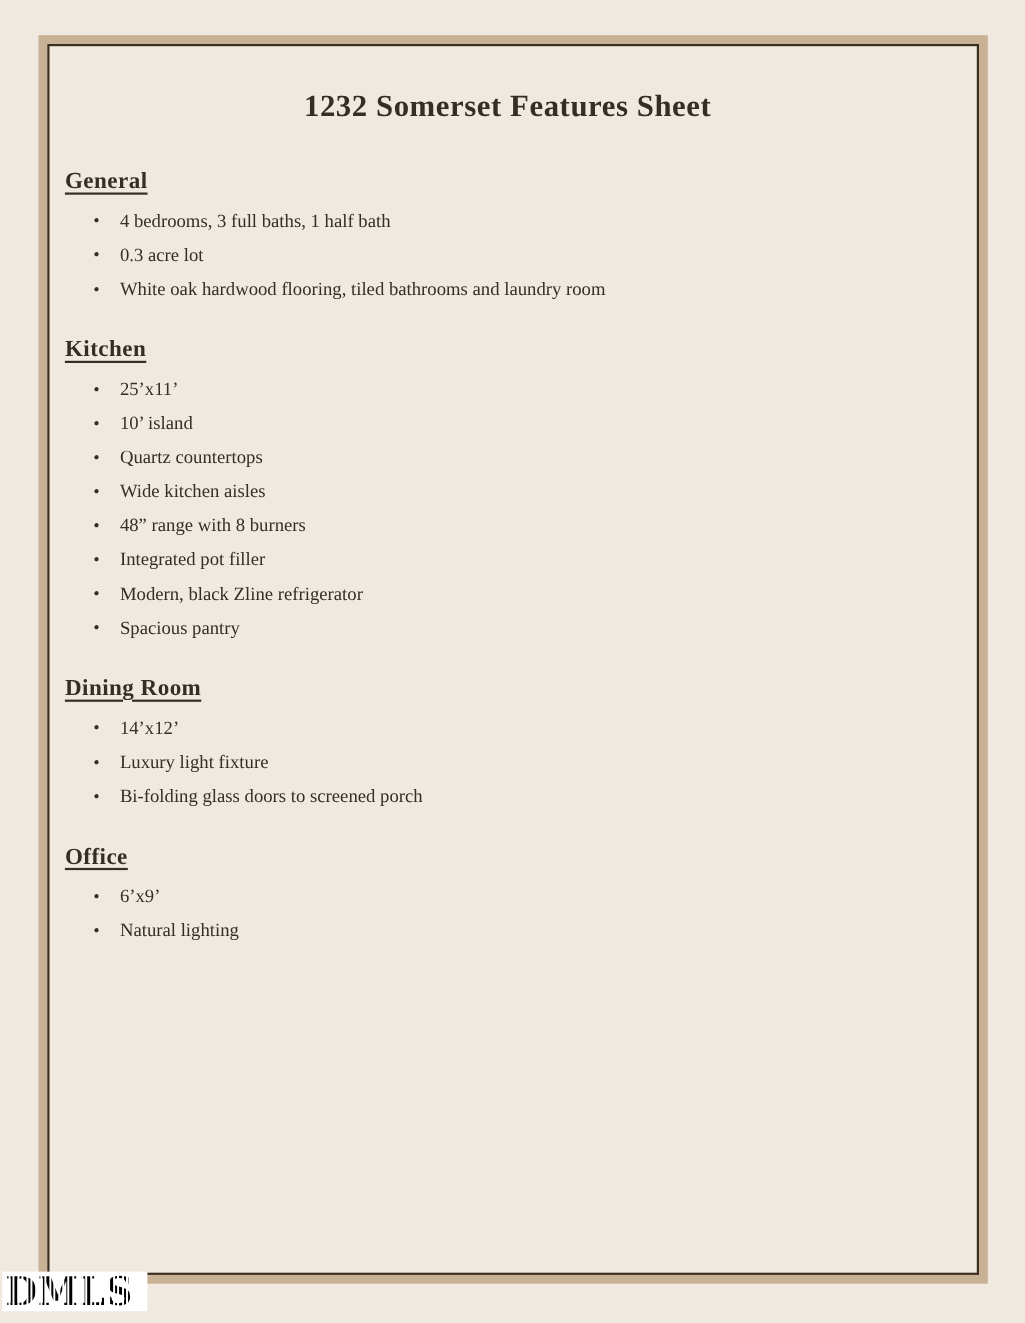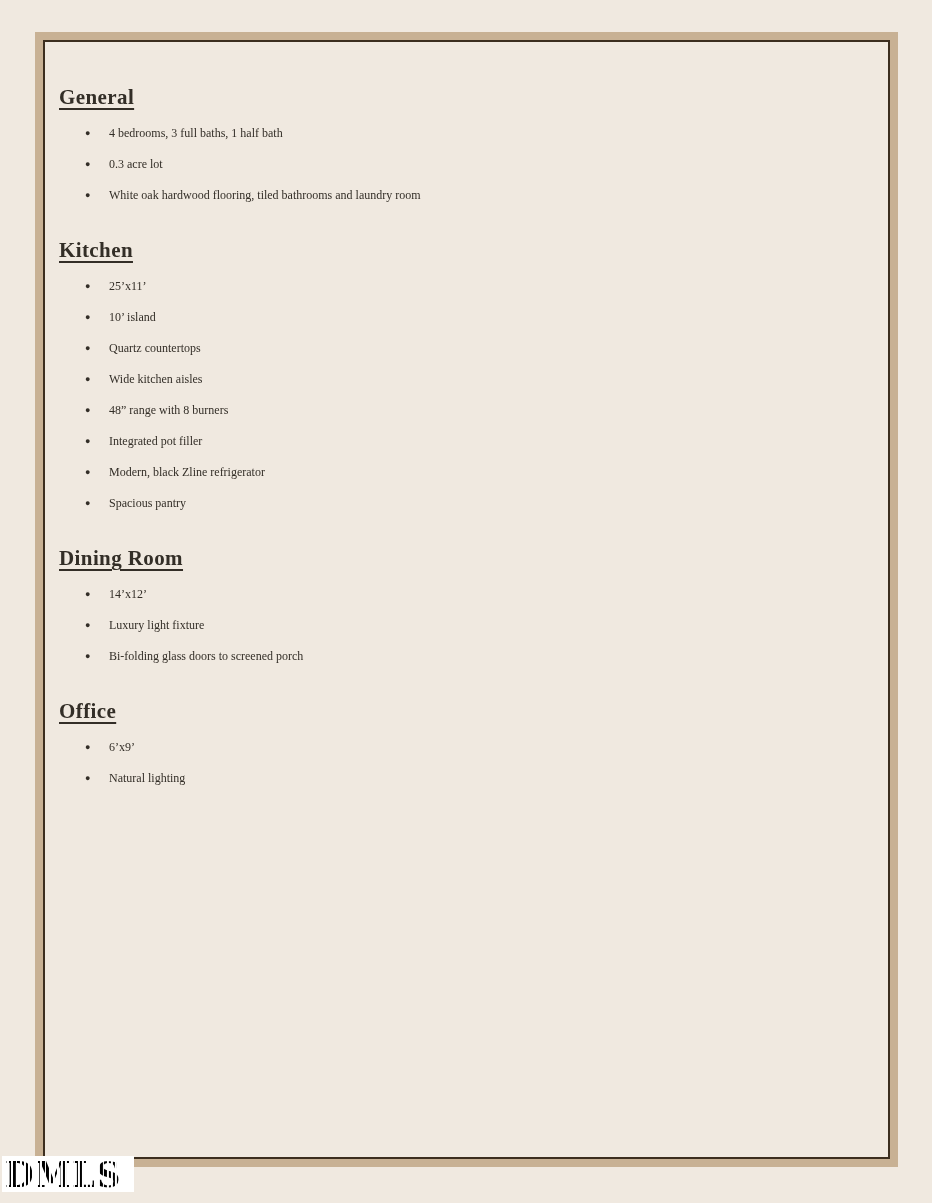--- a/index.html
+++ b/index.html
@@ -54,21 +54,21 @@
     text-underline-offset:4px;
     letter-spacing:0.4px;
   }
   ul.items{
     margin:8px 0 0 0;padding:0;
     list-style:none;
   }
   ul.items li{
     position:relative;
     padding-left:54px;
-    font-size:12px;
+    font-size:17px;
     line-height:31px;
     height:31px;
     white-space:nowrap;
   }
   ul.items li::before{
     content:"●";
     position:absolute;
     left:30px;top:0;
     font-size:9px;
     line-height:31px;
@@ -95,20 +95,21 @@
     transform:scaleX(0.92);
     transform-origin:left center;
   }
 </style>
 </head>
 <body>
 
 <div class="frame">
   <div class="frame-inner">
     <div class="content">
+      <h1 class="title">1232 Somerset Features Sheet</h1>
       <div id="sections">
   <section class="feature-section">
     <h2 class="heading">General</h2>
     <ul class="items">
   <li class="feature-item">4 bedrooms, 3 full baths, 1 half bath</li>
 
 
   <li class="feature-item">0.3 acre lot</li>
 
   <li class="feature-item">White oak hardwood flooring, tiled bathrooms and laundry room</li>

